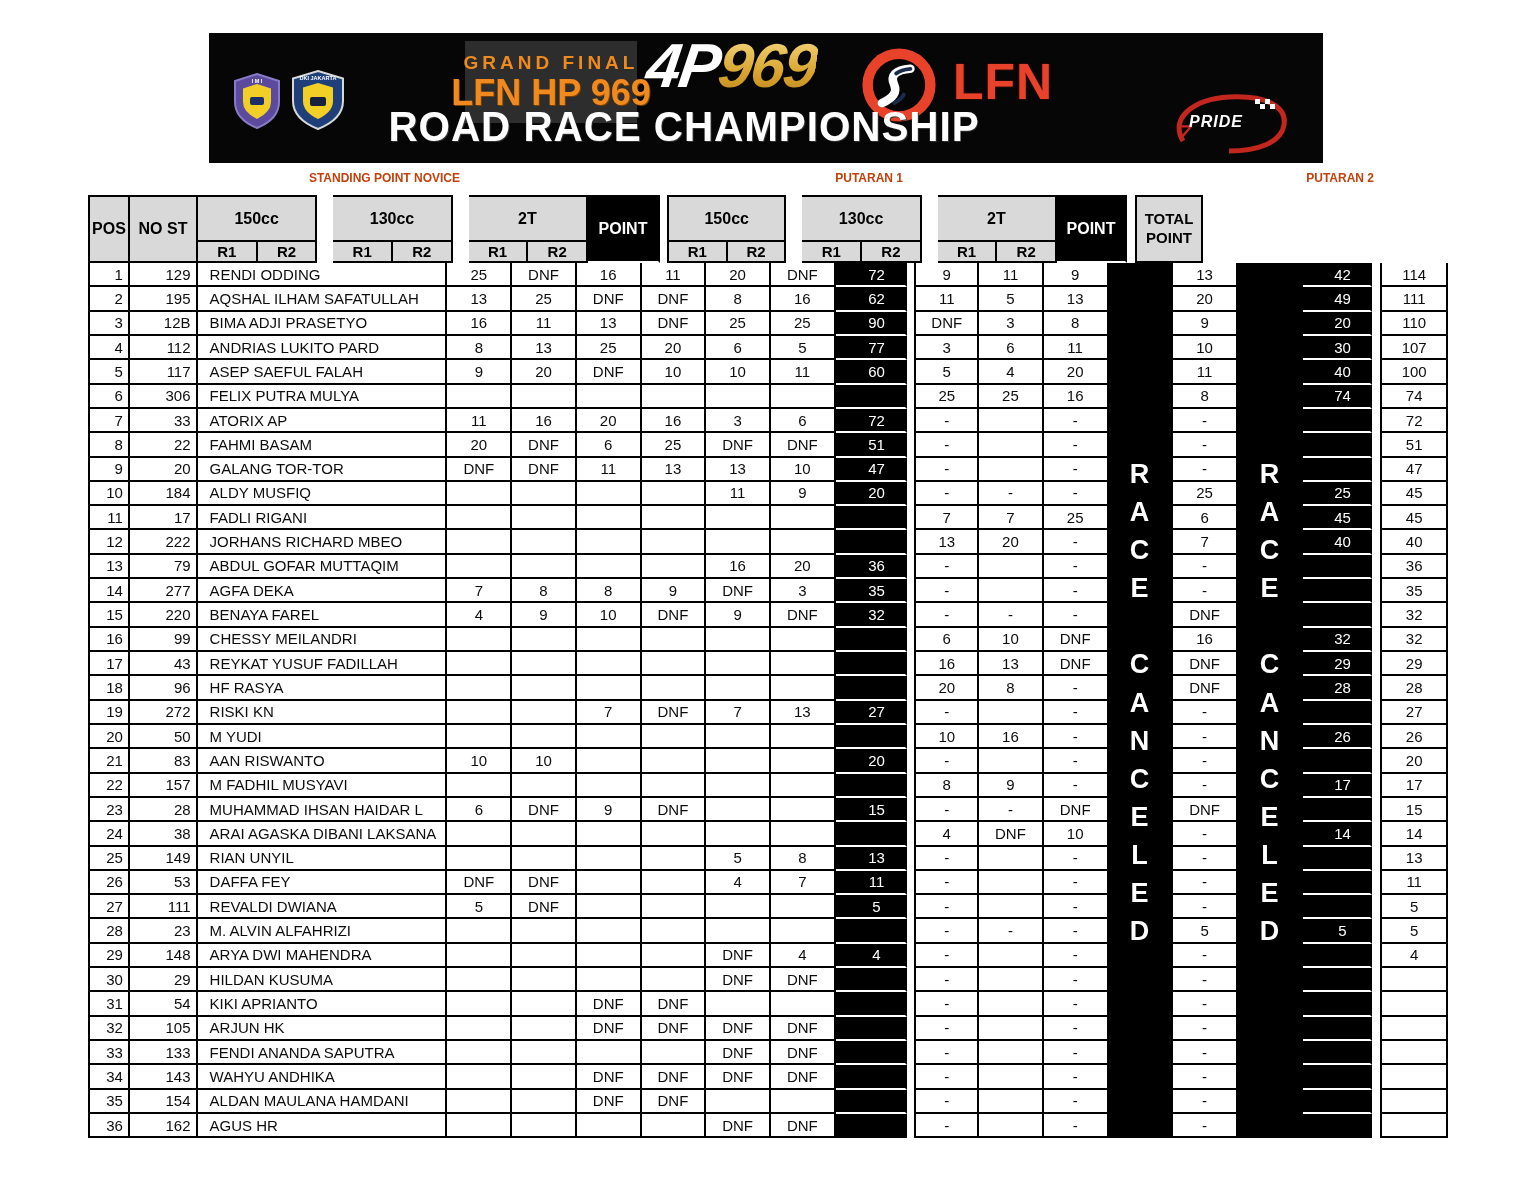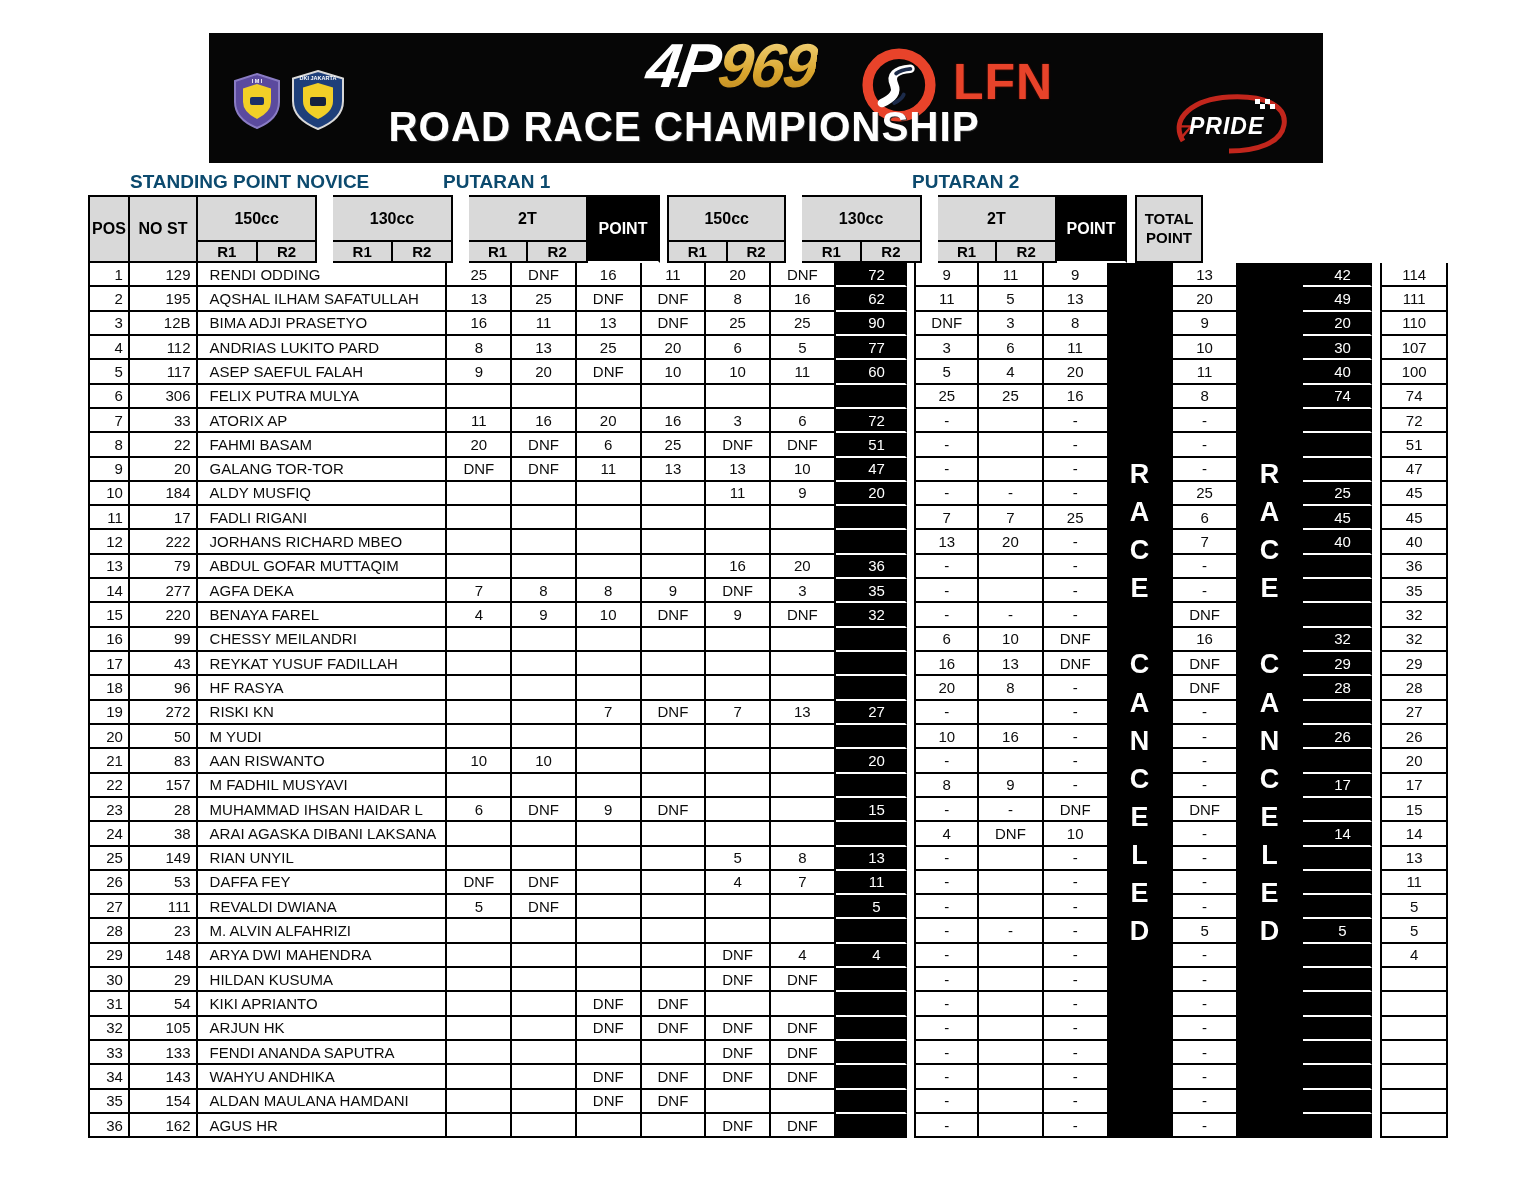--- a/index.html
+++ b/index.html
@@ -20,25 +20,25 @@
   .logo4p .g{background:linear-gradient(#f7dd8a,#d9a52e 60%,#b9831d);-webkit-background-clip:text;
     background-clip:text;color:transparent;}
   .lfn-ring{position:absolute;left:652px;top:14px;width:76px;height:76px;}
   .lfn-word{position:absolute;left:744px;top:24px;font-size:50px;font-weight:900;color:#e8432a;
     letter-spacing:1px;line-height:1;text-shadow:0 0 2px #7e1406;}
   .banner-title{position:absolute;left:95px;top:72px;width:760px;text-align:center;color:#ffffff;
     font-size:43px;font-weight:900;letter-spacing:1px;white-space:nowrap;transform:scaleX(.94);
     transform-origin:center;line-height:1;text-shadow:1px 1px 0 #333;}
   .pride{position:absolute;left:958px;top:56px;width:124px;height:70px;}
   .pride-text{position:absolute;left:22px;top:24px;color:#fff;font-weight:900;font-style:italic;
-    font-size:23px;letter-spacing:1px;}
+    font-size:16px;letter-spacing:1px;}
   .pride-accent{position:absolute;left:10px;top:24px;color:#c2261c;font-weight:900;font-style:italic;font-size:23px;}
 
   
-  .sec-title{position:absolute;top:171px;font-size:19px;font-weight:bold;color:#0c4a6e;text-align:left;}
+  .sec-title{position:absolute;top:171px;font-size:12px;font-weight:bold;color:#c2410c;text-align:right;}
   #t-left{left:130px;width:330px;}
   #t-p1{left:443px;width:460px;}
   #t-p2{left:912px;width:462px;}
 
   
   .table-wrap{position:absolute;left:88px;top:195px;width:1360px;}
   .thead{display:flex;height:68px;}
   .th,.td{border-right:2px solid #000;border-bottom:2px solid #000;display:flex;align-items:center;
     justify-content:center;}
   .th{background:#d9d9d9;border-top:2px solid #000;font-weight:bold;font-size:16px;color:#000;}
@@ -82,20 +82,24 @@
     <rect x="18" y="24" width="14" height="8" rx="2" fill="#1c2f66"></rect>
     <text x="25" y="9.5" font-size="5.5" fill="#fff" text-anchor="middle" font-weight="bold">I M I</text>
   </svg>
   <svg class="shield" style="left:81px;top:37px" width="56" height="60" viewBox="0 0 56 60">
     <path d="M28 1 L53 8.5 V31 Q53 49 28 59 Q3 49 3 31 V8.5 Z" fill="#1e3f7a" stroke="#d8d8d8" stroke-width="2"></path>
     <path d="M28 13 L43 17.5 V31 Q43 42 28 49 Q13 42 13 31 V17.5 Z" fill="#f2cf27"></path>
     <rect x="20" y="27" width="16" height="9" rx="2" fill="#16213f"></rect>
     <text x="28" y="10" font-size="5.5" fill="#fff" text-anchor="middle" font-weight="bold">DKI JAKARTA</text>
   </svg>
 
+  <div class="gf-block">
+    <div class="gf-top">GRAND FINAL</div>
+    <div class="gf-bottom">LFN HP 969</div>
+  </div>
 
   <div class="logo4p">
     <span class="w">4P</span><span class="g">969</span>
   </div>
 
   <svg class="lfn-ring" viewBox="0 0 80 80">
     <circle cx="40" cy="40" r="33" fill="none" stroke="#e8432a" stroke-width="11"></circle>
     <path d="M52 23 q-24 2 -17 17 q5 11 -13 19" stroke="#ffffff" stroke-width="9" fill="none" stroke-linecap="round"></path>
     <path d="M52 23 q-10 1 -15 5 M35 59 q8 -4 10 -9" stroke="#1c2b4a" stroke-width="4" fill="none" stroke-linecap="round"></path>
   </svg>

